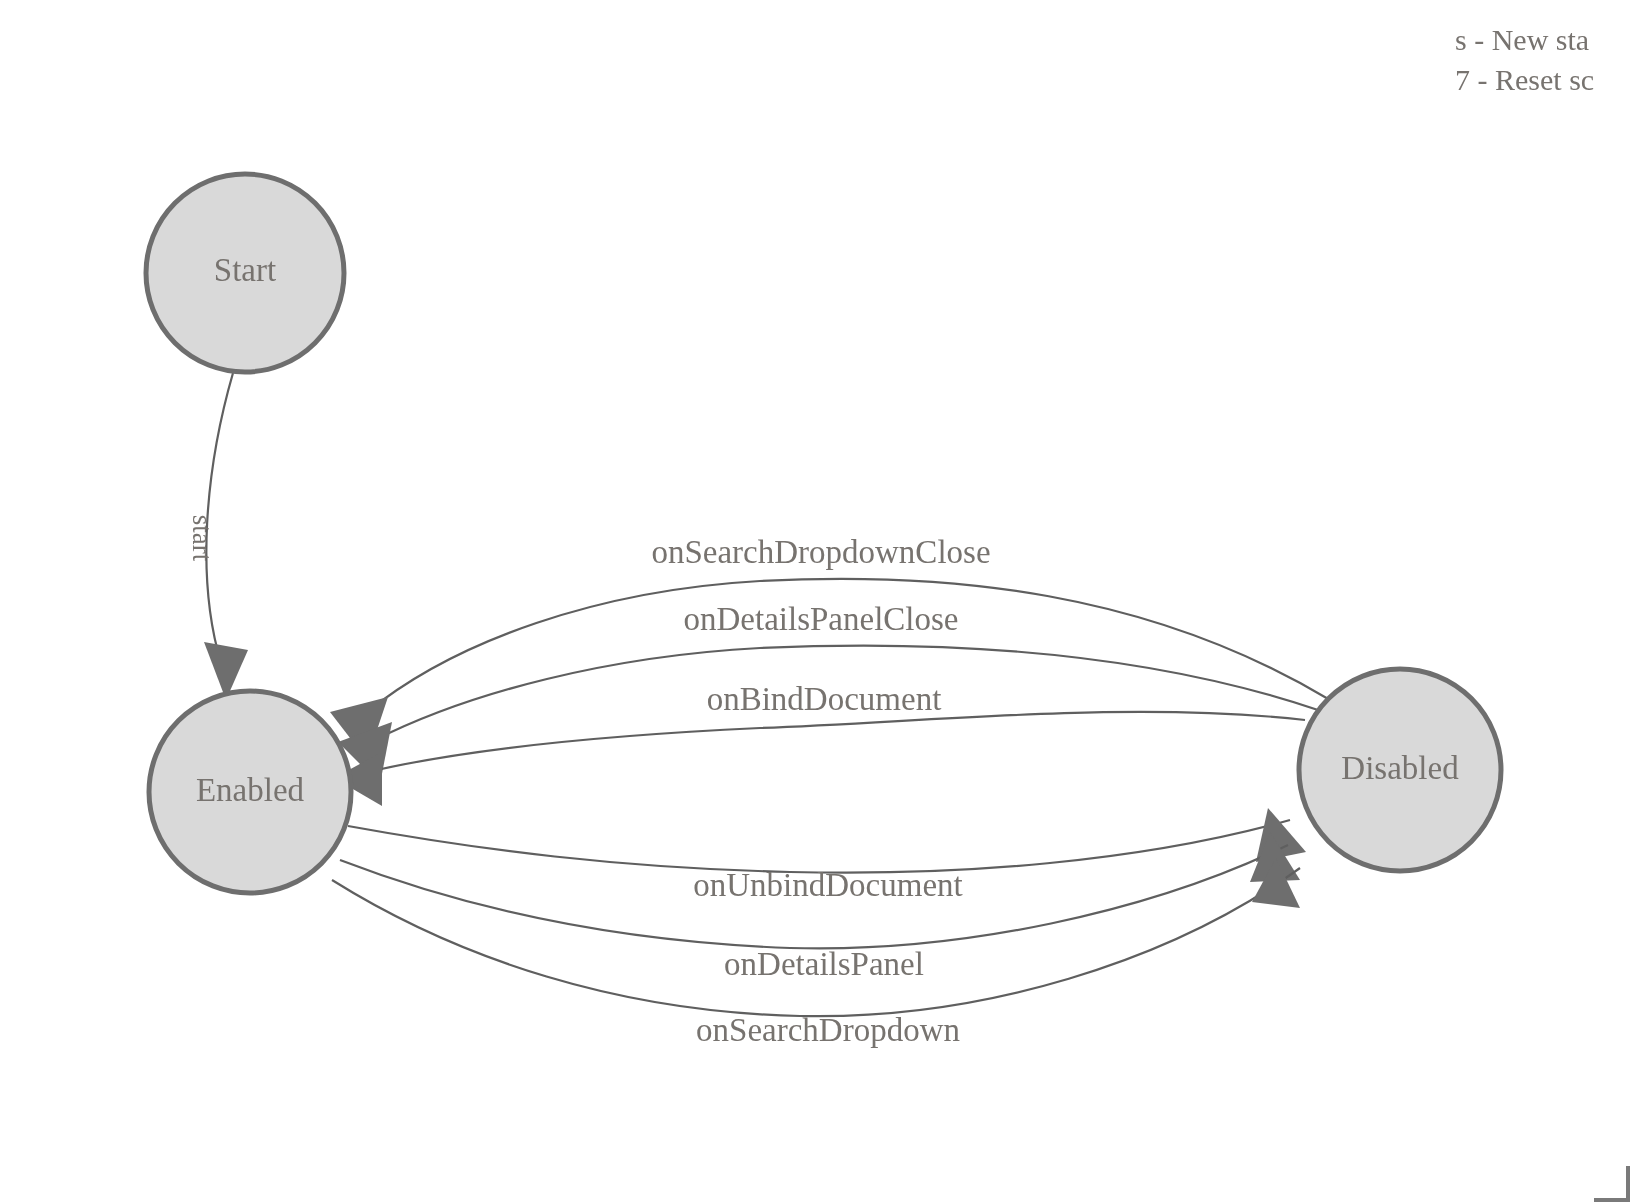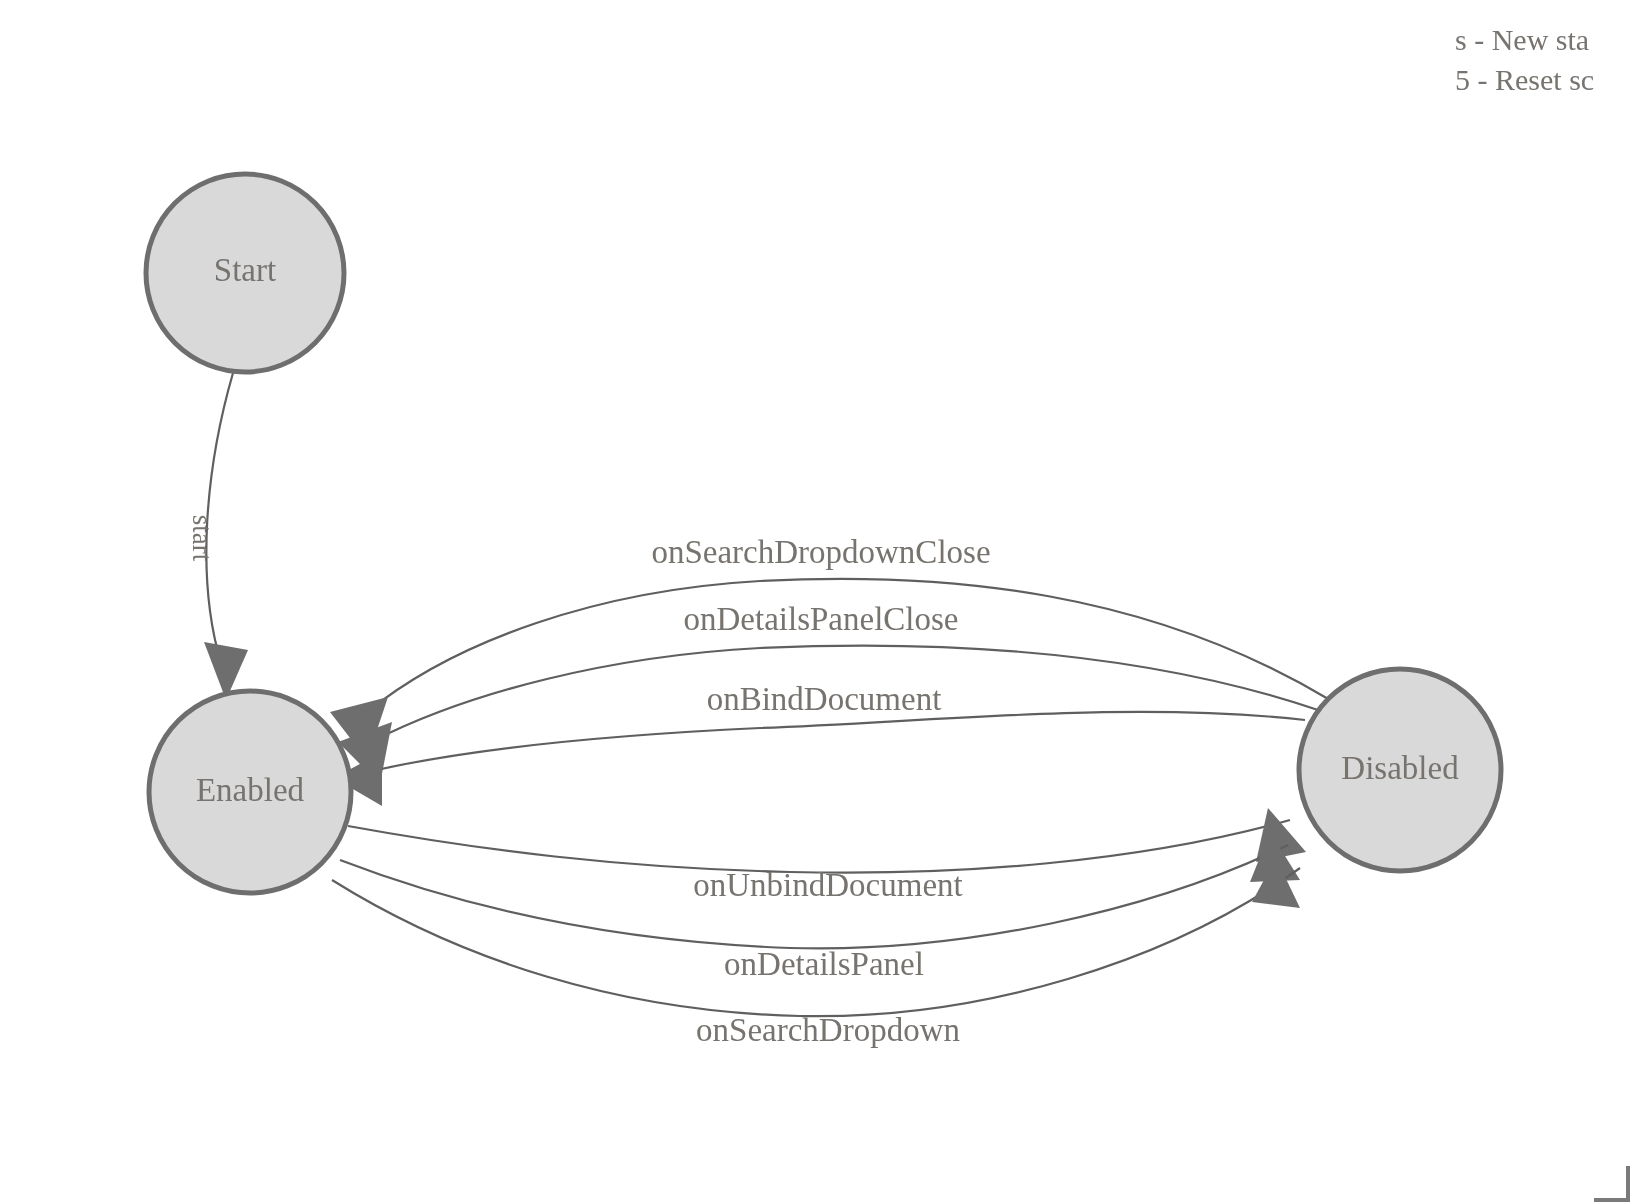--- a/index.html
+++ b/index.html
@@ -148,18 +148,18 @@
     <text class="edge-label" x="828" y="896" text-anchor="middle">onUnbindDocument</text>
 
     <text class="edge-label" x="824" y="975" text-anchor="middle">onDetailsPanel</text>
 
     <text class="edge-label" x="828" y="1041" text-anchor="middle">onSearchDropdown</text>
 
   </svg>
 
   <div id="legend">
     <div class="legend-line">s - New sta</div>
-    <div class="legend-line">5 - Reset sc</div>
+    <div class="legend-line">7 - Reset sc</div>
   </div>
 
   <div id="resize-corner"></div>
 
 </div>
 
 </body></html>

